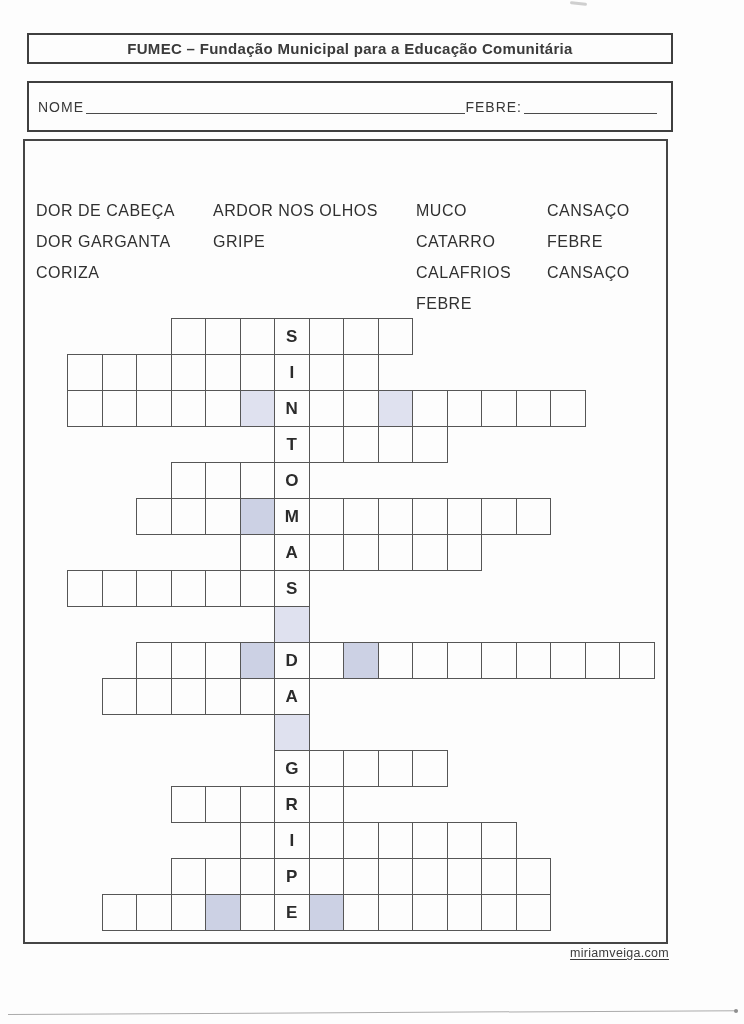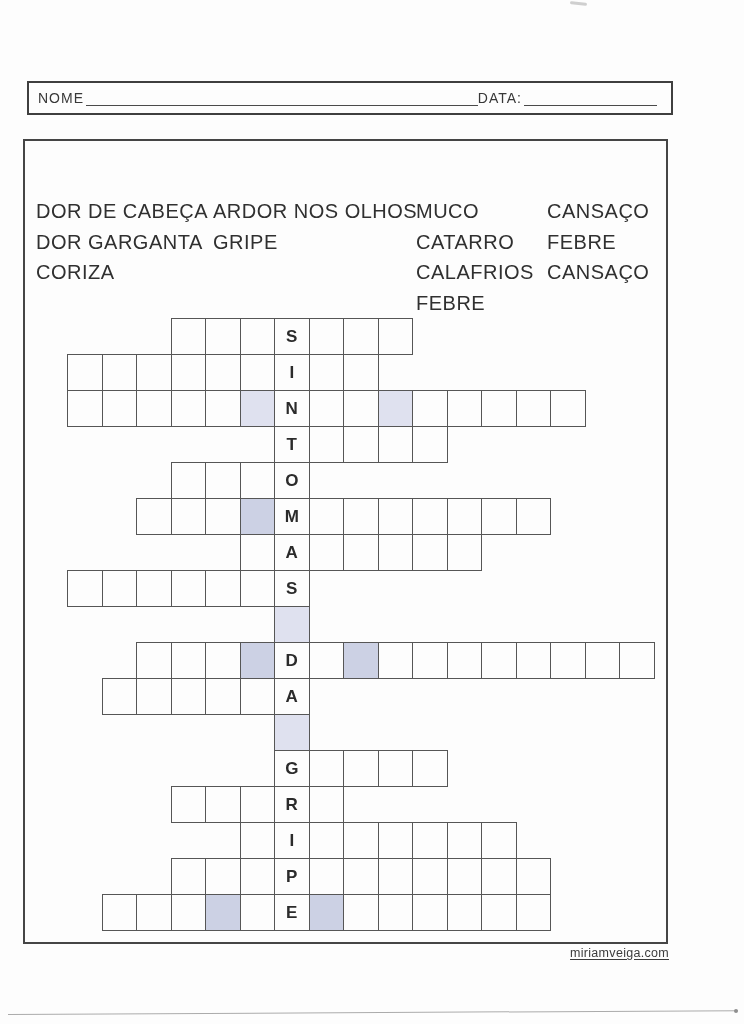--- a/index.html
+++ b/index.html
@@ -13,42 +13,42 @@
     position:absolute;left:27px;top:33px;width:646px;height:31px;
     border:2px solid #3f3f3f;box-sizing:border-box;
     display:flex;align-items:center;justify-content:center;
   }
   .header-title{
     font-weight:700;font-size:15px;letter-spacing:.3px;color:#3a3a3a;
     white-space:pre;
   }
   
   .name-box{
-    position:absolute;left:27px;top:81px;width:646px;height:34px;
+    position:absolute;left:27px;top:81px;width:646px;height:51px;
     border:2px solid #3f3f3f;box-sizing:border-box;
     display:flex;align-items:center;padding:0 14px 0 9px;
   }
   .field-label{font-size:14px;letter-spacing:1px;color:#383838;white-space:pre;}
   .fill-line{flex:1;height:14px;border-bottom:1.6px solid #4a4a4a;margin:0 0 0 2px;}
   .date-line{width:133px;height:14px;border-bottom:1.6px solid #4a4a4a;margin-left:2px;}
   
   .content-box{
     position:absolute;left:23px;top:139px;width:645px;height:805px;
     border:2px solid #454545;box-sizing:border-box;
   }
   .instruction{
     position:absolute;left:23px;top:152px;width:645px;text-align:center;
     font-weight:700;font-size:13.5px;letter-spacing:.2px;color:#2f2f2f;
     text-decoration:underline;text-underline-offset:2px;white-space:pre;
   }
   
   .word-col{position:absolute;top:196px;display:flex;flex-direction:column;}
   .word-item{
     height:30.8px;display:flex;align-items:center;
-    font-size:20px;letter-spacing:.5px;color:#303030;white-space:pre;
+    font-size:16px;letter-spacing:.5px;color:#303030;white-space:pre;
   }
   
   .cell{
     position:absolute;width:35.5px;height:37px;box-sizing:border-box;
     border:1px solid #565656;background:#fdfdfd;
     display:flex;align-items:center;justify-content:center;
     font-weight:700;font-size:17px;color:#2b2b2b;
   }
   
   .footer-link{
@@ -64,25 +64,28 @@
   .scan-dot{position:absolute;left:734px;top:1009px;width:4px;height:4px;border-radius:50%;background:#8f8f8f;}
   .scan-mark{position:absolute;left:570px;top:2px;width:17px;height:3px;border-radius:2px;background:#cfcfcf;transform:rotate(6deg);}
 </style>
 </head>
 <body>
 
 <div class="page">
 
   <div class="scan-mark"></div>
 
+  <div class="header-box">
+    <span class="header-title">FUMEC – Fundação Municipal para a Educação Comunitária</span>
+  </div>
 
   <div class="name-box">
     <span class="field-label">NOME</span>
     <span class="fill-line"></span>
-    <span class="field-label">DATA:</span>
+    <span class="field-label">FEBRE:</span>
     <span class="date-line"></span>
   </div>
 
   <div class="content-box"></div>
 
 
   <div id="word-list">
       <div class="word-col" style="left: 36px;">
         <div class="word-item">DOR DE CABEÇA</div>
         <div class="word-item">DOR GARGANTA</div>

